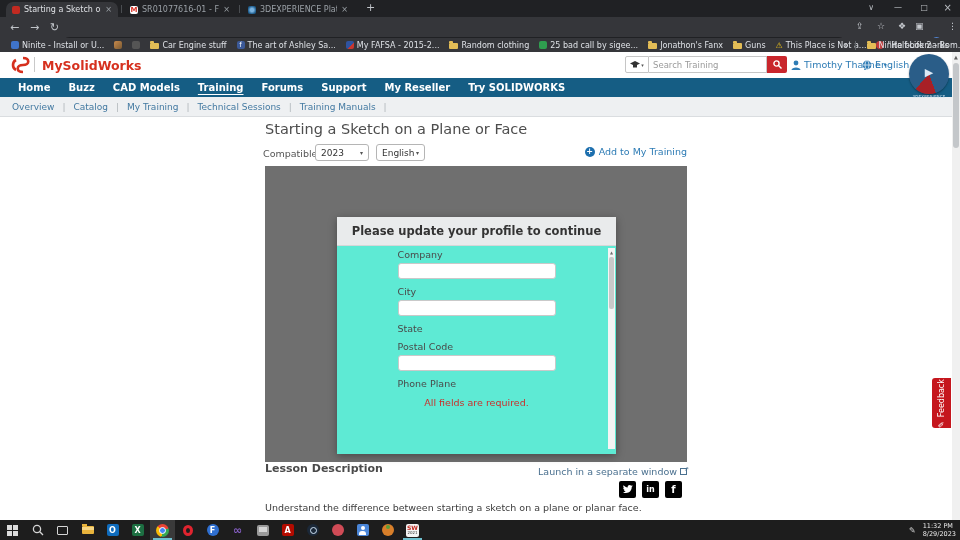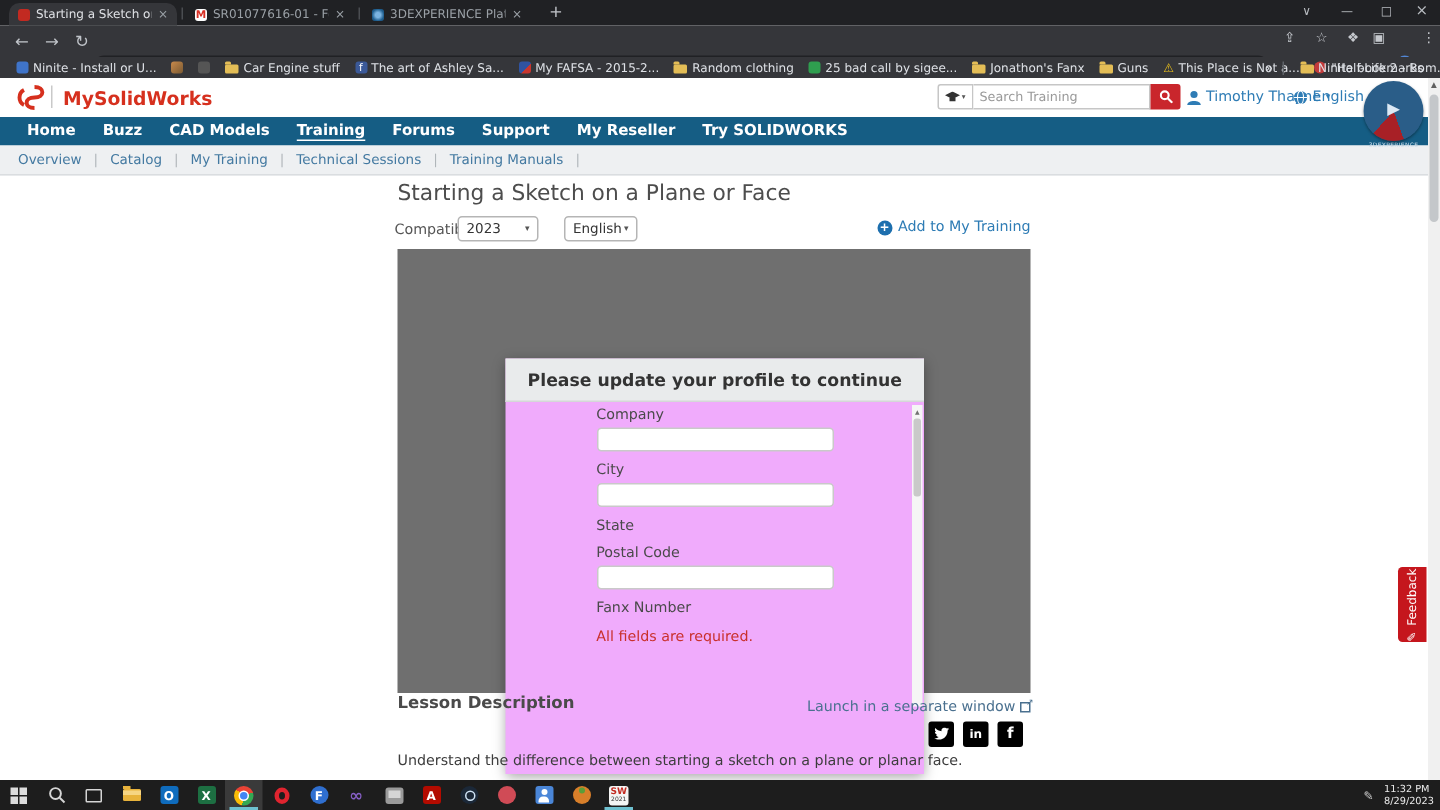--- a/index.html
+++ b/index.html
@@ -74,42 +74,42 @@
   .subnav{position:absolute;top:97px;left:0;right:0;height:20px;background:#eef0f2;
       border-bottom:1px solid #dadde0;display:flex;align-items:center;padding-left:12px;font-size:9px}
   .subnav a{color:#4379a1;text-decoration:none}
   .subnav .sep{color:#b0b6ba;margin:0 8px}
 
   
   .page-title{position:absolute;left:265px;top:121px;font-size:14.5px;color:#4d4d4d}
   .compat-label{position:absolute;left:263px;top:148px;font-size:9.5px;color:#555}
   .fake-select{border:1px solid #b5b5b5;border-radius:3px;background:#fff;display:flex;
       align-items:center;justify-content:space-between;padding:0 5px;font-size:9px;color:#333}
-  .sel-version{position:absolute;left:305px;top:144px;width:54px;height:17px}
+  .sel-version{position:absolute;left:315px;top:144px;width:54px;height:17px}
   .sel-lang{position:absolute;left:376px;top:144px;width:49px;height:17px}
   .add-training{position:absolute;right:273px;top:146px;display:flex;align-items:center;gap:4px;
       color:#2e7cb5;font-size:9.5px}
   .plus-ic{width:10px;height:10px;border-radius:50%;background:#1d6fae;color:#fff;font-size:8px;
       line-height:10px;text-align:center;font-weight:bold}
   .video{position:absolute;left:265px;top:166px;width:422px;height:296px;background:#6f6f6f}
 
   
-  .modal{position:absolute;left:337px;top:239px;width:279px;height:277px;background:#f0abfc;
+  .modal{position:absolute;left:337px;top:217px;width:279px;height:237px;background:#5eead4;
       box-shadow:0 2px 8px rgba(0,0,0,.35)}
   .modal-h{height:29px;background:#e9ebec;border-bottom:1px solid #d5d7d8;display:flex;
       align-items:center;justify-content:center;font-size:11.5px;font-weight:bold;color:#333}
   .modal-b{position:relative;height:207px;overflow:hidden}
   .modal-c{width:158px;margin:0 auto;padding-top:0}
   .f-label{font-size:9.5px;color:#4a4a4a;margin:7px 0 3px}
   .f-label:first-child{margin-top:3px}
   .f-input{display:block;width:100%;height:16px;border:1px solid #c9c9c9;border-radius:3px;
       font-size:9px;padding:0 4px;font-family:"DejaVu Sans",sans-serif}
   .f-input::placeholder{color:#b5b5b5}
   .f-select{height:18px}
-  .required{color:#c9302c;font-size:9.5px;text-align:left;margin-top:8px}
+  .required{color:#c9302c;font-size:9.5px;text-align:center;margin-top:8px}
   .m-scroll{position:absolute;right:1px;top:2px;width:7px;height:201px;background:#f5f5f5}
   .m-scroll .arr{display:block;text-align:center;font-size:4px;color:#707070;padding-top:2px}
   .m-thumb{position:absolute;left:1px;top:9px;width:5px;height:52px;background:#c9c9c9;border-radius:2px}
 
   .launch{position:absolute;right:273px;top:466px;font-size:9.5px;color:#4a708f;display:flex;
       align-items:center;gap:3px}
   .ext-ic{width:7px;height:7px;border:1px solid #4a708f;display:inline-block;position:relative}
   .ext-ic::after{content:"↗";position:absolute;top:-4px;right:-3px;font-size:6px}
   .lesson-h{position:absolute;left:265px;top:462px;font-size:11px;font-weight:bold;color:#4a4a4a}
   .social{position:absolute;right:278px;top:481px;display:flex;gap:6px}
@@ -354,21 +354,21 @@
   <div class="modal-h">Please update your profile to continue</div>
   <div class="modal-b">
     <div class="modal-c">
       <div class="f-label">Company</div>
       <input class="f-input" value="" style="">
       <div class="f-label">City</div>
       <input class="f-input" value="" style="">
       <div class="f-label">State</div>
       <div class="f-label">Postal Code</div>
       <input class="f-input" value="" style="">
-      <div class="f-label">Fanx Number</div>
+      <div class="f-label">Phone Plane</div>
       <div class="required">All fields are required.</div>
 
     </div>
     <div class="m-scroll">
       <span class="arr">▲</span>
       <span class="m-thumb"></span>
     </div>
   </div>
 </div>
 

